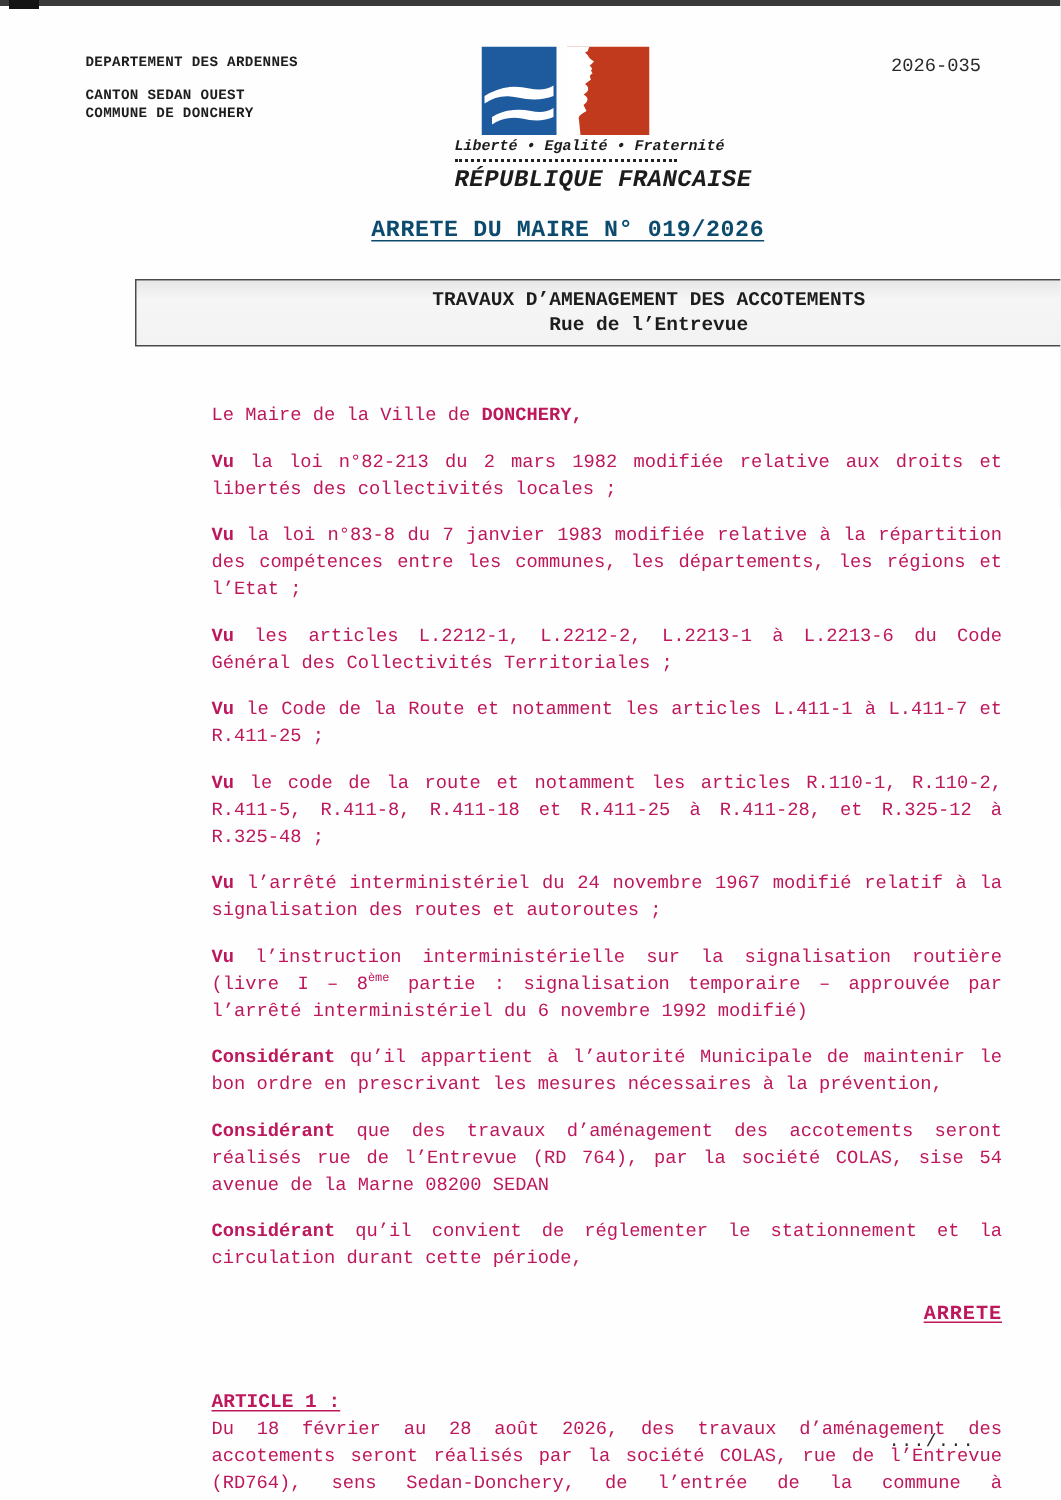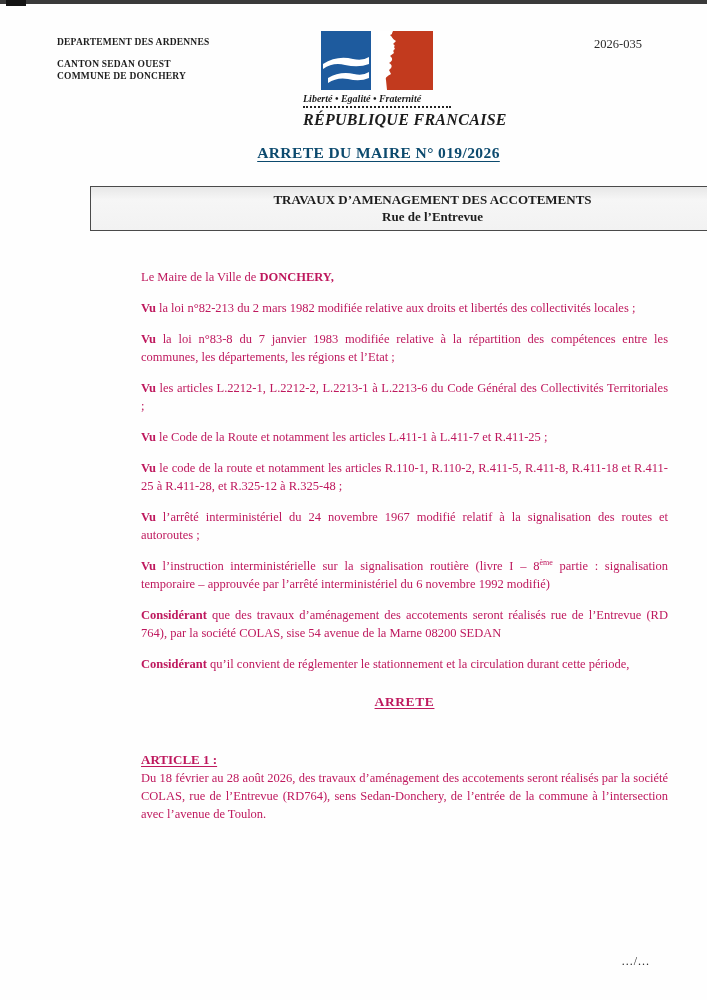--- a/index.html
+++ b/index.html
@@ -2,21 +2,21 @@
 <html><head>
 <meta charset="utf-8">
 <style>
   html,body{margin:0;padding:0;background:#e8e8e8;}
   .page{
     position:relative;
     width:707px;height:1000px;
     background:#fefefe;
     margin:0 auto;
     overflow:hidden;
-    font-family:Liberation Serif, serif;
+    font-family:Liberation Mono, monospace;
     color:#222;
   }
   
   .scan-strip{position:absolute;top:0;left:0;right:0;height:4px;background:#3a3a3a;}
   .scan-corner{position:absolute;top:0;left:6px;width:20px;height:6px;background:#141414;}
 
   
   .dept-block{position:absolute;left:57px;top:36px;font-weight:bold;font-size:9.5px;letter-spacing:.2px;line-height:12px;color:#1d1d1d;}
   .dept-block .dept-line1{margin-bottom:10px;}
   .ref-number{position:absolute;left:594px;top:37px;font-size:12.5px;color:#2a2a2a;}
@@ -43,21 +43,21 @@
     padding:4px 6px 5px;
     text-align:center;font-weight:bold;font-size:13px;line-height:17px;color:#1d1d1d;
   }
 
   
   .body-text{
     position:absolute;top:268px;left:141px;width:527px;
     font-size:12.5px;line-height:18px;color:#be185d;
   }
   .para{margin:0 0 13px;text-align:justify;}
-  .para[data-type="arrete-heading"]{text-align:center;margin:20px 0 40px;font-size:13.5px;letter-spacing:.6px;}
+  .para[data-type="arrete-heading"]{text-align:right;margin:20px 0 40px;font-size:13.5px;letter-spacing:.6px;}
   .para[data-type="article-heading"]{margin-bottom:0;text-align:left;font-size:13px;}
   .para[data-type="article-text"]{margin-bottom:0;}
   .b{font-weight:bold;}
   .u{text-decoration:underline;text-underline-offset:2px;}
   sup{font-size:8px;line-height:0;vertical-align:super;}
 
   .continuation{position:absolute;top:954px;right:57px;font-size:12px;letter-spacing:1px;color:#2a2a2a;}
 </style>
 </head>
 <body>
@@ -98,20 +98,21 @@
 
   <div class="body-text">
       <div class="para" data-type="text"><span>Le Maire de la Ville de </span><span class="b">DONCHERY,</span></div>
       <div class="para" data-type="text"><span class="b">Vu</span><span>  la loi n°82-213 du 2 mars 1982 modifiée relative aux droits et libertés des collectivités locales ;</span></div>
       <div class="para" data-type="text"><span class="b">Vu</span><span> la loi n°83-8 du 7 janvier 1983 modifiée relative à la répartition des compétences entre les communes, les départements, les régions et l’Etat ;</span></div>
       <div class="para" data-type="text"><span class="b">Vu</span><span> les articles L.2212-1, L.2212-2, L.2213-1 à L.2213-6 du Code Général des Collectivités Territoriales ;</span></div>
       <div class="para" data-type="text"><span class="b">Vu</span><span> le Code de la Route et notamment les articles L.411-1 à L.411-7  et R.411-25 ;</span></div>
       <div class="para" data-type="text"><span class="b">Vu</span><span> le code de la route et notamment les articles R.110-1, R.110-2, R.411-5, R.411-8, R.411-18 et R.411-25 à R.411-28, et R.325-12 à R.325-48 ;</span></div>
       <div class="para" data-type="text"><span class="b">Vu</span><span> l’arrêté interministériel du 24 novembre 1967 modifié relatif à la signalisation des routes et autoroutes ;</span></div>
       <div class="para" data-type="text"><span class="b">Vu</span><span> l’instruction interministérielle sur la signalisation routière (livre I – 8</span><sup>ème</sup><span> partie : signalisation temporaire – approuvée par l’arrêté interministériel du 6 novembre 1992 modifié)</span></div>
+      <div class="para" data-type="text"><span class="b">Considérant</span><span> qu’il appartient à l’autorité Municipale de maintenir le bon ordre en prescrivant les mesures nécessaires à la prévention,</span></div>
       <div class="para" data-type="text"><span class="b">Considérant</span><span> que des travaux d’aménagement des accotements seront réalisés rue de l’Entrevue (RD 764), par la société COLAS, sise 54 avenue de la Marne 08200 SEDAN</span></div>
       <div class="para" data-type="text"><span class="b">Considérant</span><span> qu’il convient de réglementer le stationnement et la circulation durant cette période,</span></div>
       <div class="para" data-type="arrete-heading"><span class="b u">ARRETE</span></div>
       <div class="para" data-type="article-heading"><span class="b u">ARTICLE 1 :</span></div>
       <div class="para" data-type="article-text"><span>Du 18 février au 28 août 2026, des travaux d’aménagement des accotements seront réalisés par la société COLAS, rue de l’Entrevue (RD764), sens Sedan-Donchery, de l’entrée de la commune à l’intersection avec l’avenue de Toulon.</span></div>
     </div>
 
   <div class="continuation">.../...</div>
 
 </div>

